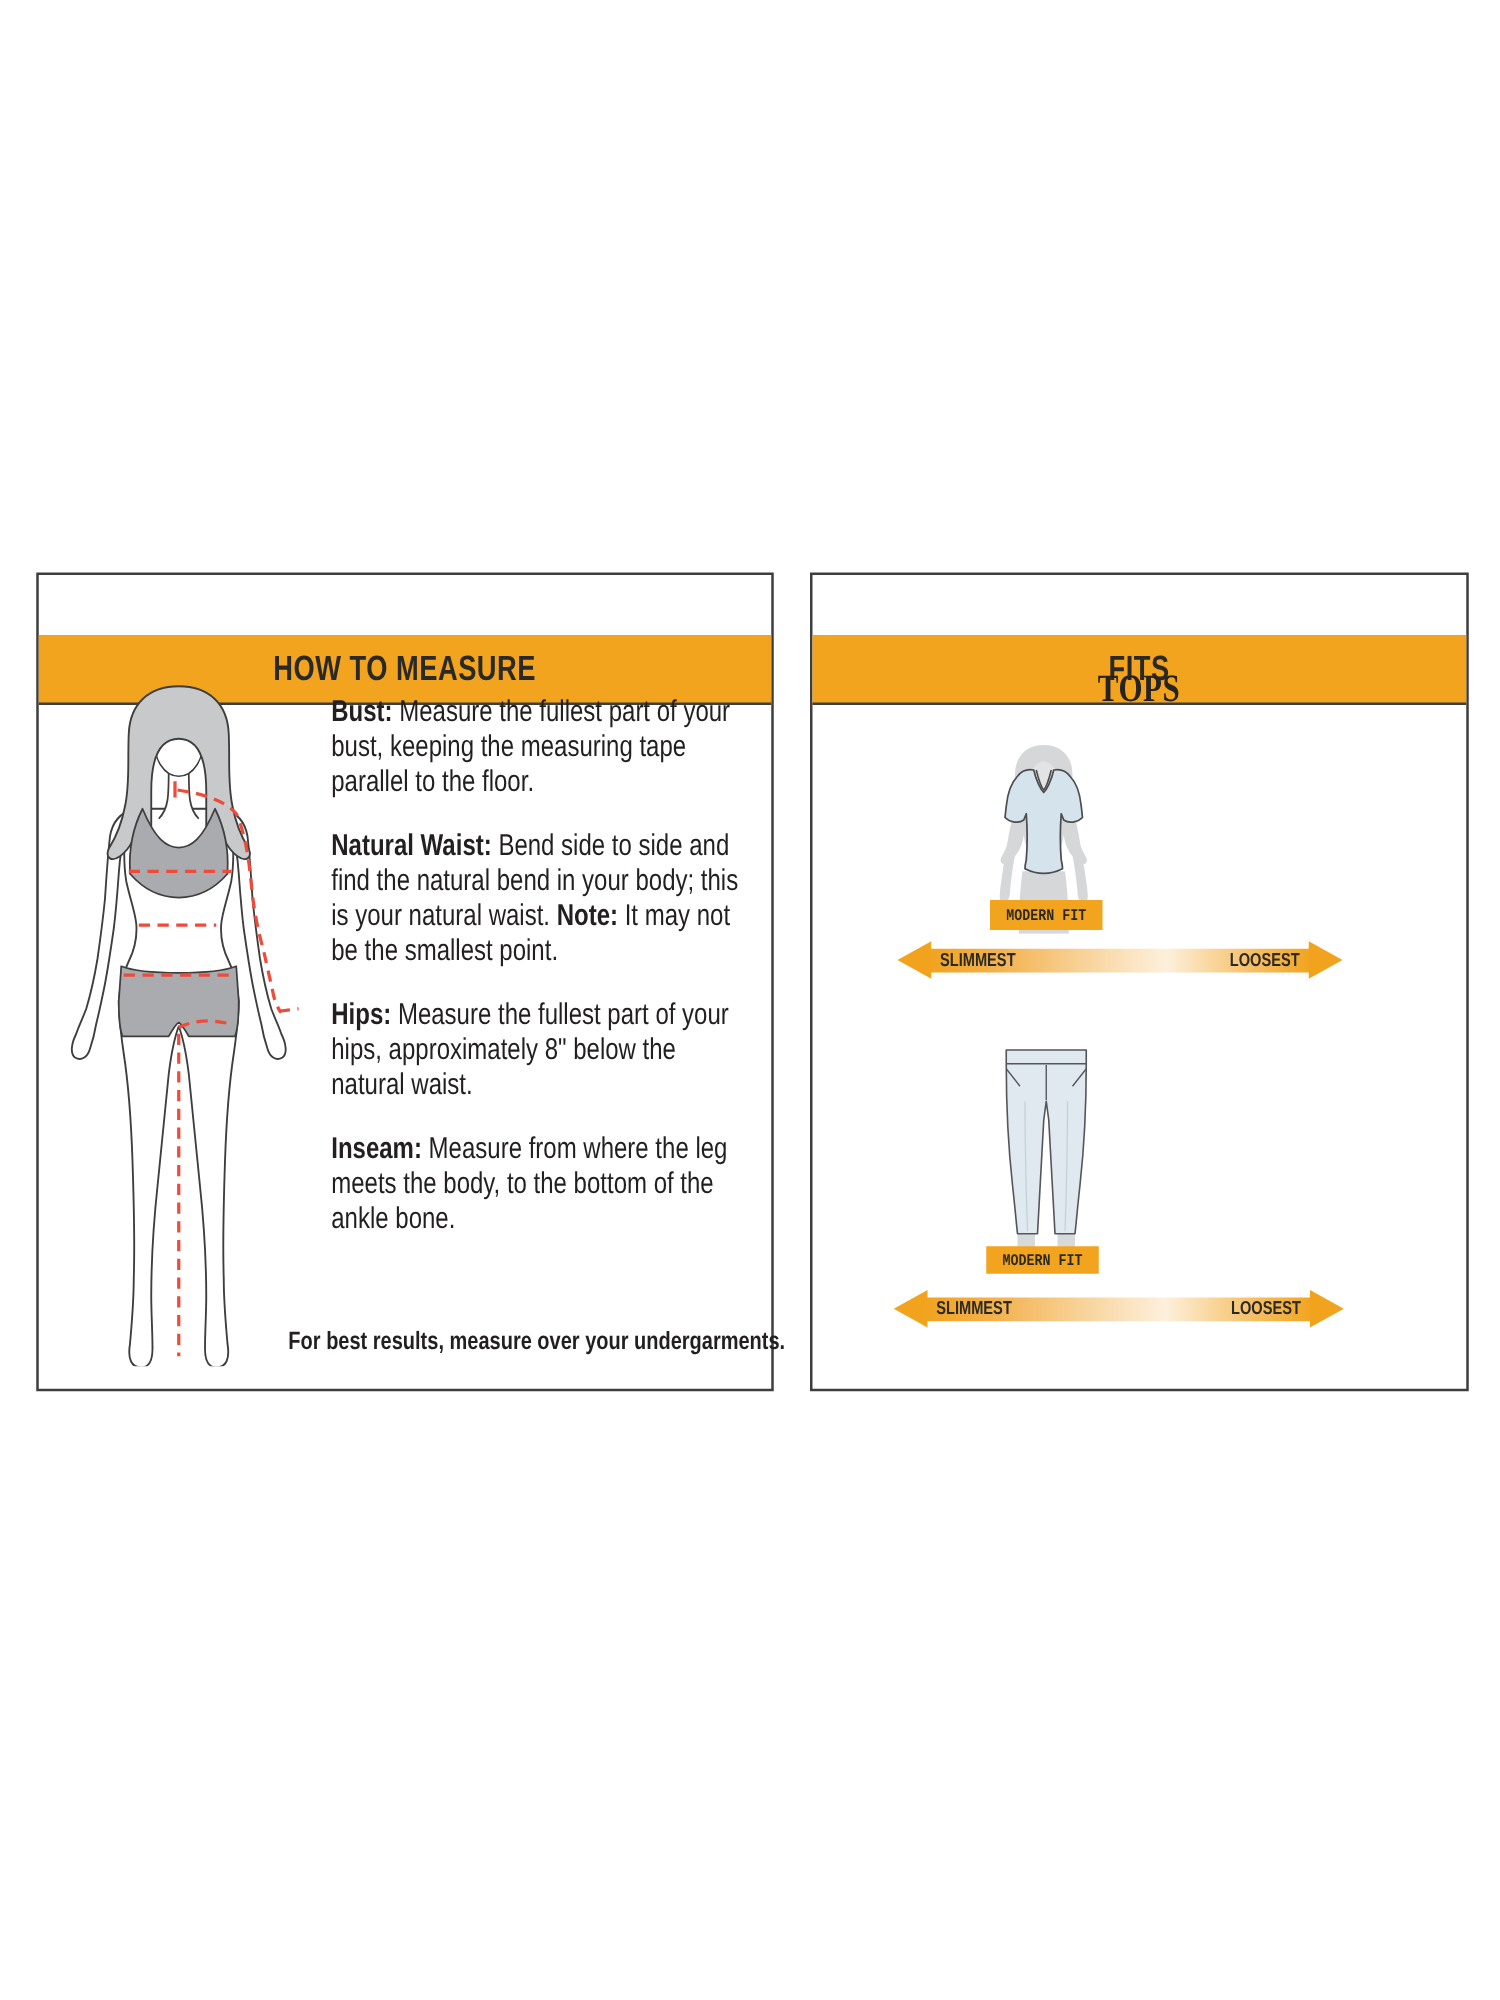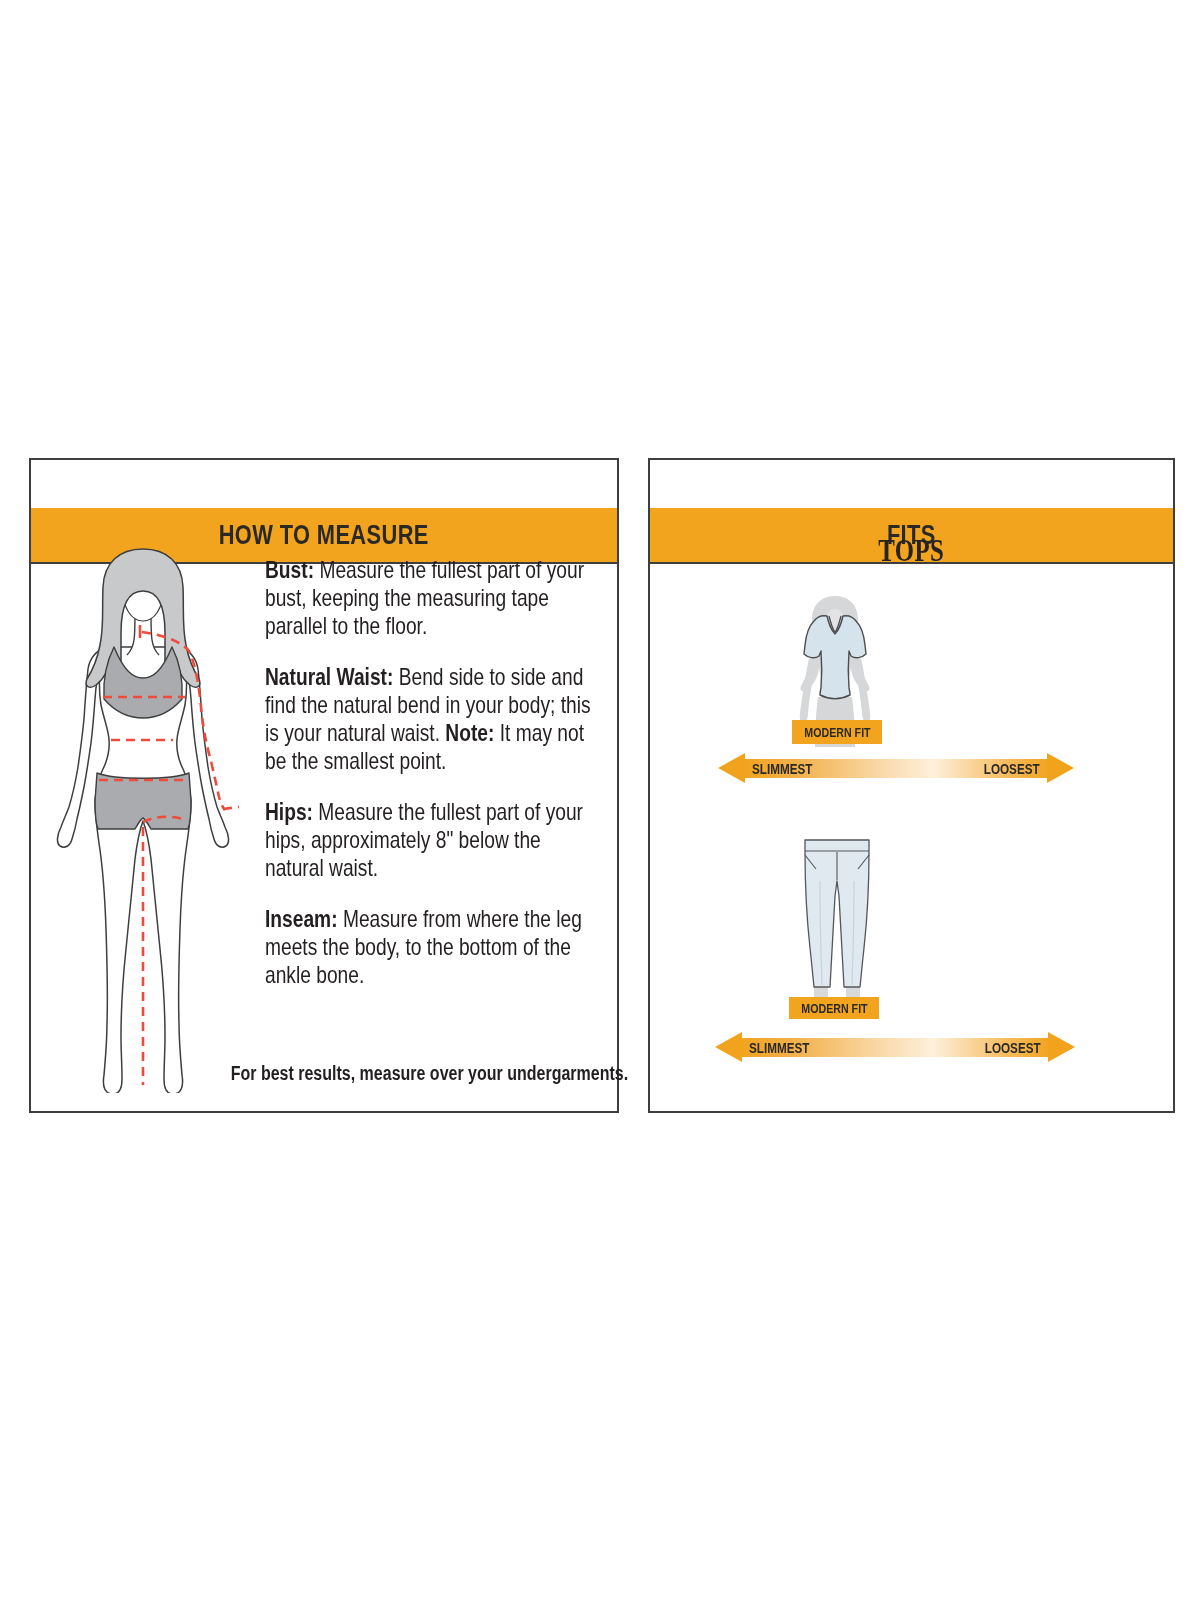--- a/index.html
+++ b/index.html
@@ -50,21 +50,21 @@
     color:#262321; letter-spacing:.5px; transform:scaleX(.80); transform-origin:center;
   }
   .tops-title  { top:73px; }
   .pants-title { top:335px; }
 
   .tops-figure  { position:absolute; left:137px; top:134px; width:100px; height:153px; }
   .pants-figure { position:absolute; left:152px; top:376px; width:70px;  height:166px; }
 
   .fit-box {
     position:absolute; width:90px; height:24px; background:#F2A41E;
-    display:flex; align-items:center; justify-content:center;
+    display:flex; align-items:center; justify-content:center;font-family:Liberation Mono, monospace;
   }
   .fit-box-tops  { left:142px; top:260px; }
   .fit-box-pants { left:139px; top:537px; height:22px; }
   .fit-box span {
     display:inline-block; white-space:nowrap; font-size:13px; font-weight:bold;
     color:#2B2926; transform:scaleX(.82); transform-origin:center;
   }
 
   .scale-arrow { position:absolute; height:30px;text-align:center; }
   .scale-arrow-tops  { left:68px; top:293px; width:356px; }

